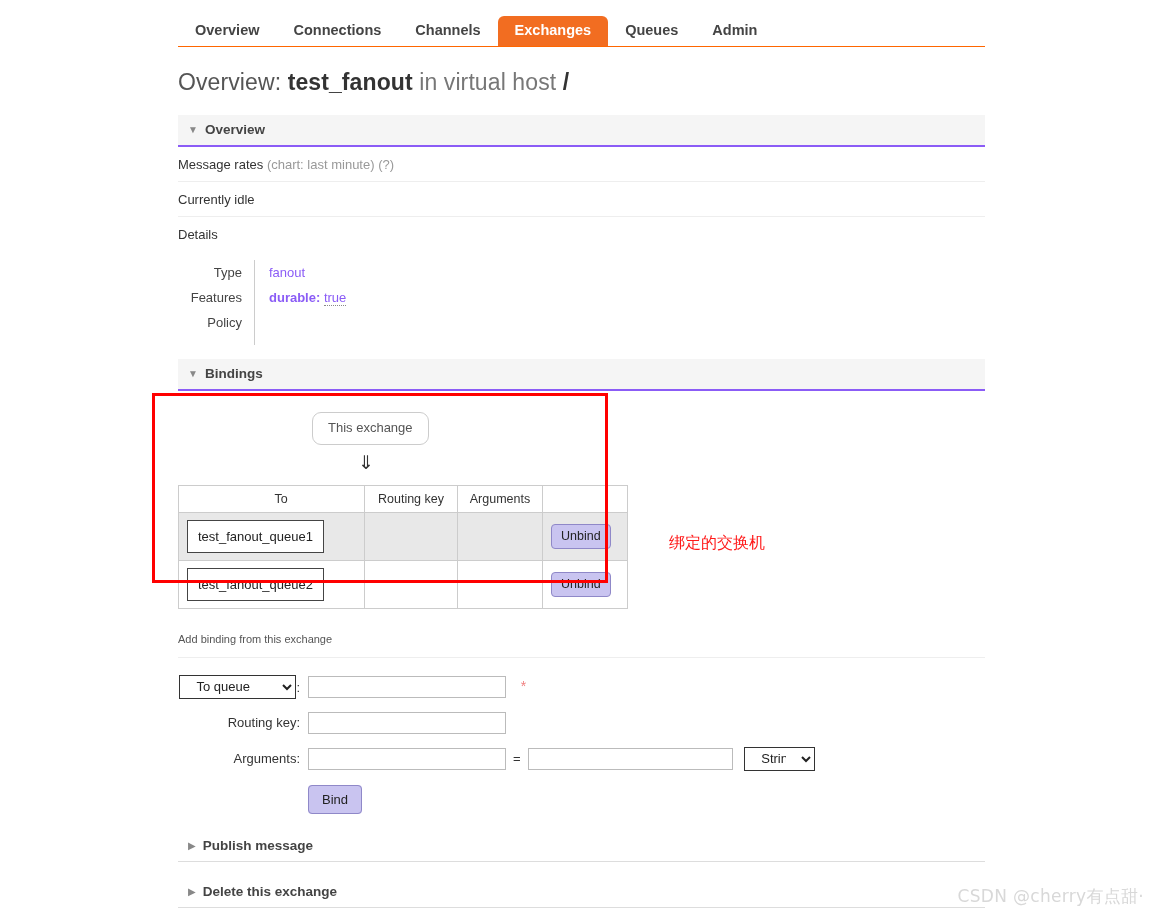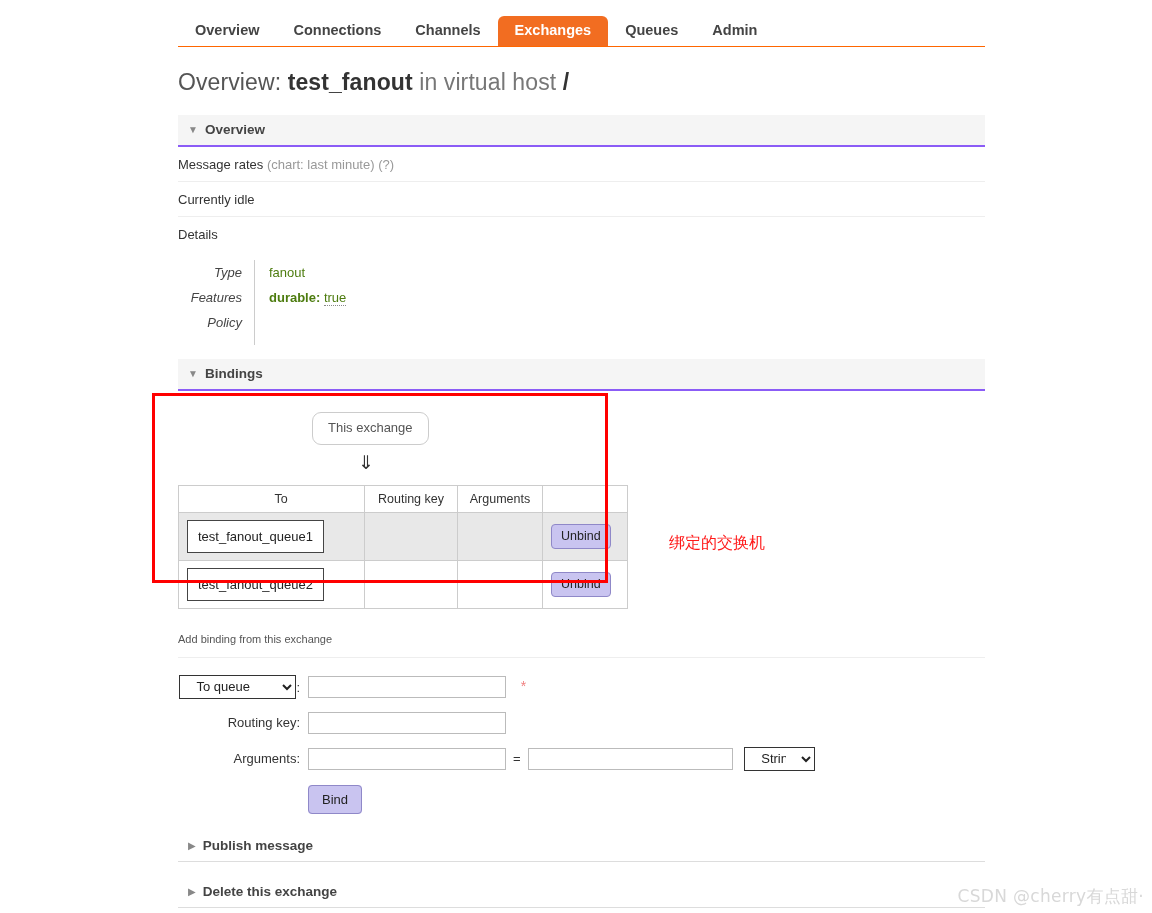--- a/index.html
+++ b/index.html
@@ -129,25 +129,24 @@
     vertical-align: top;
     line-height: 21px;
   }
   .details td.lbl {
     text-align: right;
     color: #444444;
     width: 64px;
     padding-right: 12px;
     border-right: 1px solid #cccccc;
     font-weight: normal;
-    font-style: italic;
   }
   .details td.val {
     padding-left: 14px;
-    color: #4d7c0f;
+    color: #8b5cf6;
   }
   .details tr.empty td.lbl {
     padding-bottom: 12px;
   }
   .feat-key { font-weight: bold; }
   .feat-val {
     border-bottom: 1px dotted #888888;
   }
 
   

